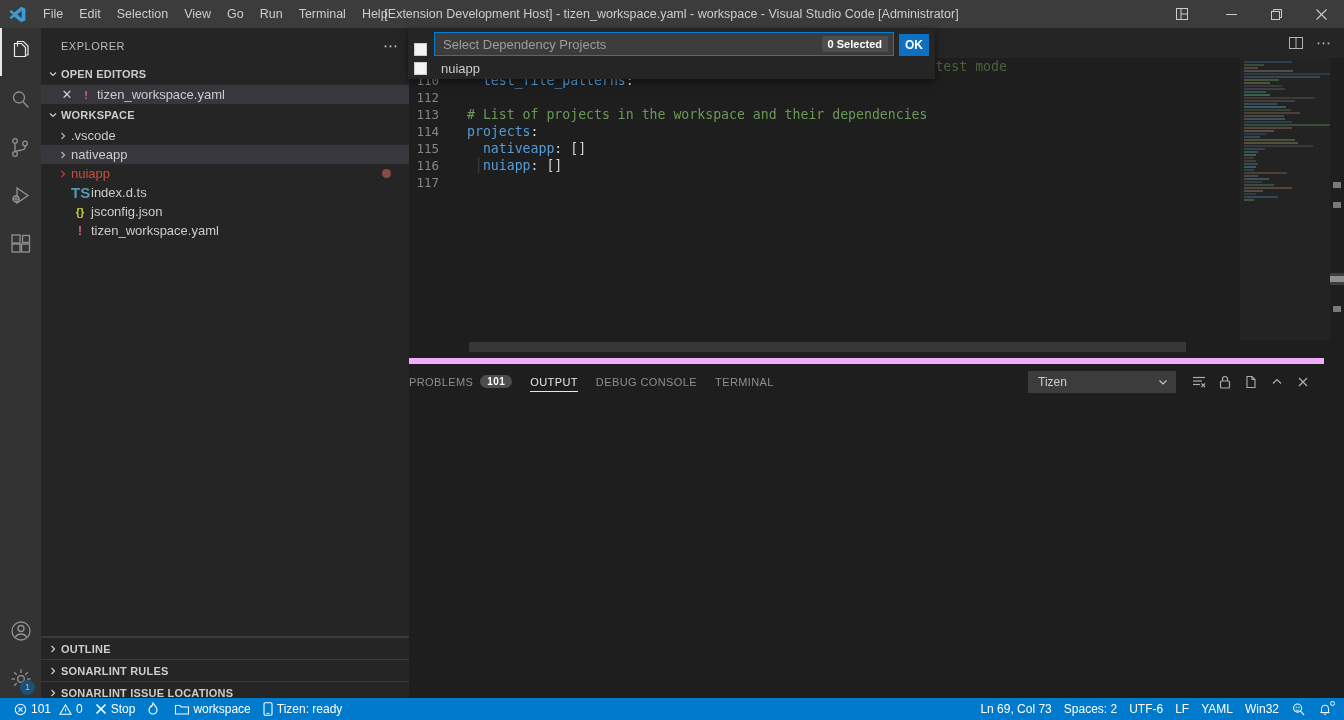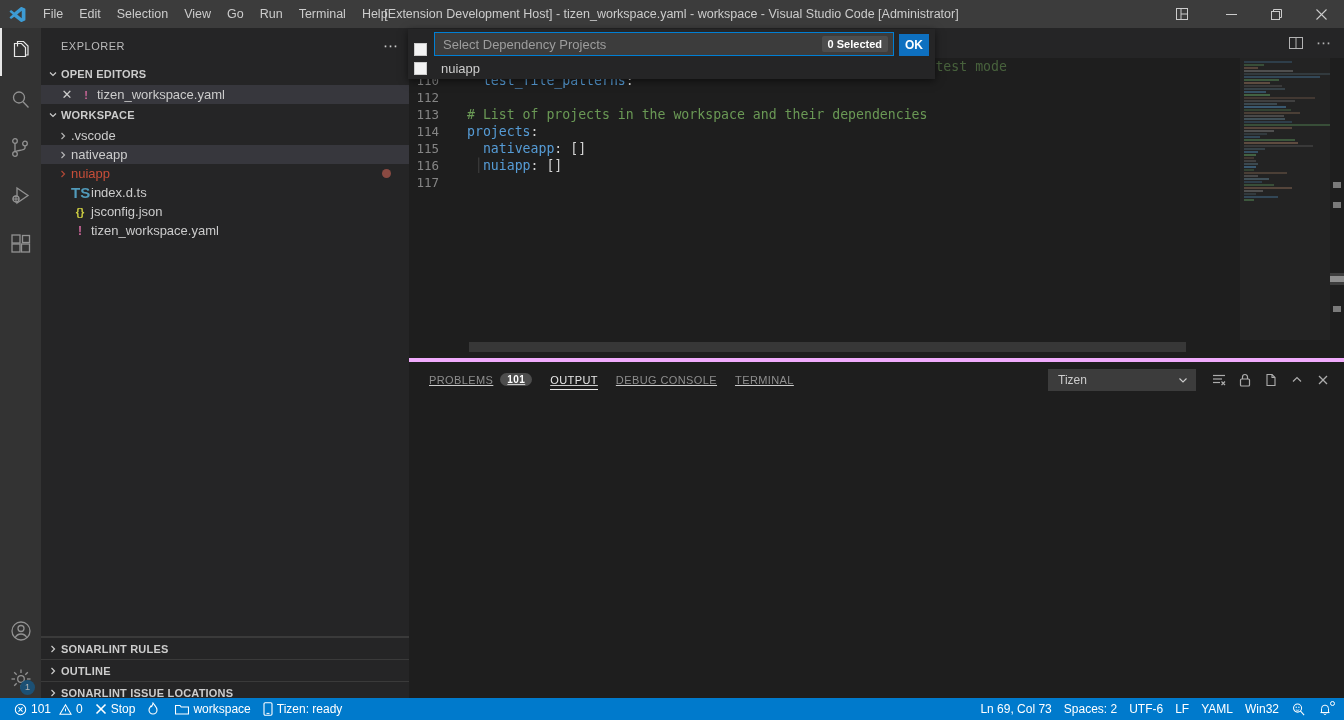--- a/index.html
+++ b/index.html
@@ -158,22 +158,22 @@
     height: 22px; min-width: 24px; padding: 0 6px; margin-left: 5px;
     display: flex; align-items: center; justify-content: center;
   }
   .qp-row {
     display: flex; align-items: center; height: 22px; padding-left: 6px; font-size: 13px; color: #cccccc;
   }
   .qp-row .qp-check { margin-right: 14px; }
 
   
   .panel {
-    position: absolute; top: 358px; left: 409px; width: 935px; height: 345px;
-    background: #1e1e1e; border-top: 4px solid #f0abfc; text-decoration: underline;
+    position: absolute; top: 358px; left: 389px; width: 935px; height: 345px;
+    background: #1e1e1e; border-top: 6px solid #f0abfc;
   }
   .panel-header {
     height: 35px; display: flex; align-items: center; padding-left: 20px; position: relative;
   }
   .panel-tab {
     font-size: 11px; letter-spacing: .4px; color: #8e8e8e; margin-right: 18px;
     height: 35px; display: flex; align-items: center; position: relative; text-transform: uppercase;
   }
   .panel-tab.active { color: #e7e7e7; }
   .panel-tab.active::after {
@@ -413,29 +413,29 @@
 
     <div class="spacer"></div>
 
     <div class="bottom-sections">
       <div class="section-header">
         <span class="chev">
           <svg width="10" height="10" viewBox="0 0 10 10">
               <polyline points="3.5,2 6.5,5 3.5,8" fill="none" stroke="#cccccc" stroke-width="1.2"></polyline>
             </svg>
         </span>
-        <span>SONARLINT RULES</span>
+        <span>OUTLINE</span>
       </div>
       <div class="section-header">
         <span class="chev">
           <svg width="10" height="10" viewBox="0 0 10 10">
               <polyline points="3.5,2 6.5,5 3.5,8" fill="none" stroke="#cccccc" stroke-width="1.2"></polyline>
             </svg>
         </span>
-        <span>OUTLINE</span>
+        <span>SONARLINT RULES</span>
       </div>
       <div class="section-header">
         <span class="chev">
           <svg width="10" height="10" viewBox="0 0 10 10">
               <polyline points="3.5,2 6.5,5 3.5,8" fill="none" stroke="#cccccc" stroke-width="1.2"></polyline>
             </svg>
         </span>
         <span>SONARLINT ISSUE LOCATIONS</span>
       </div>
     </div>

